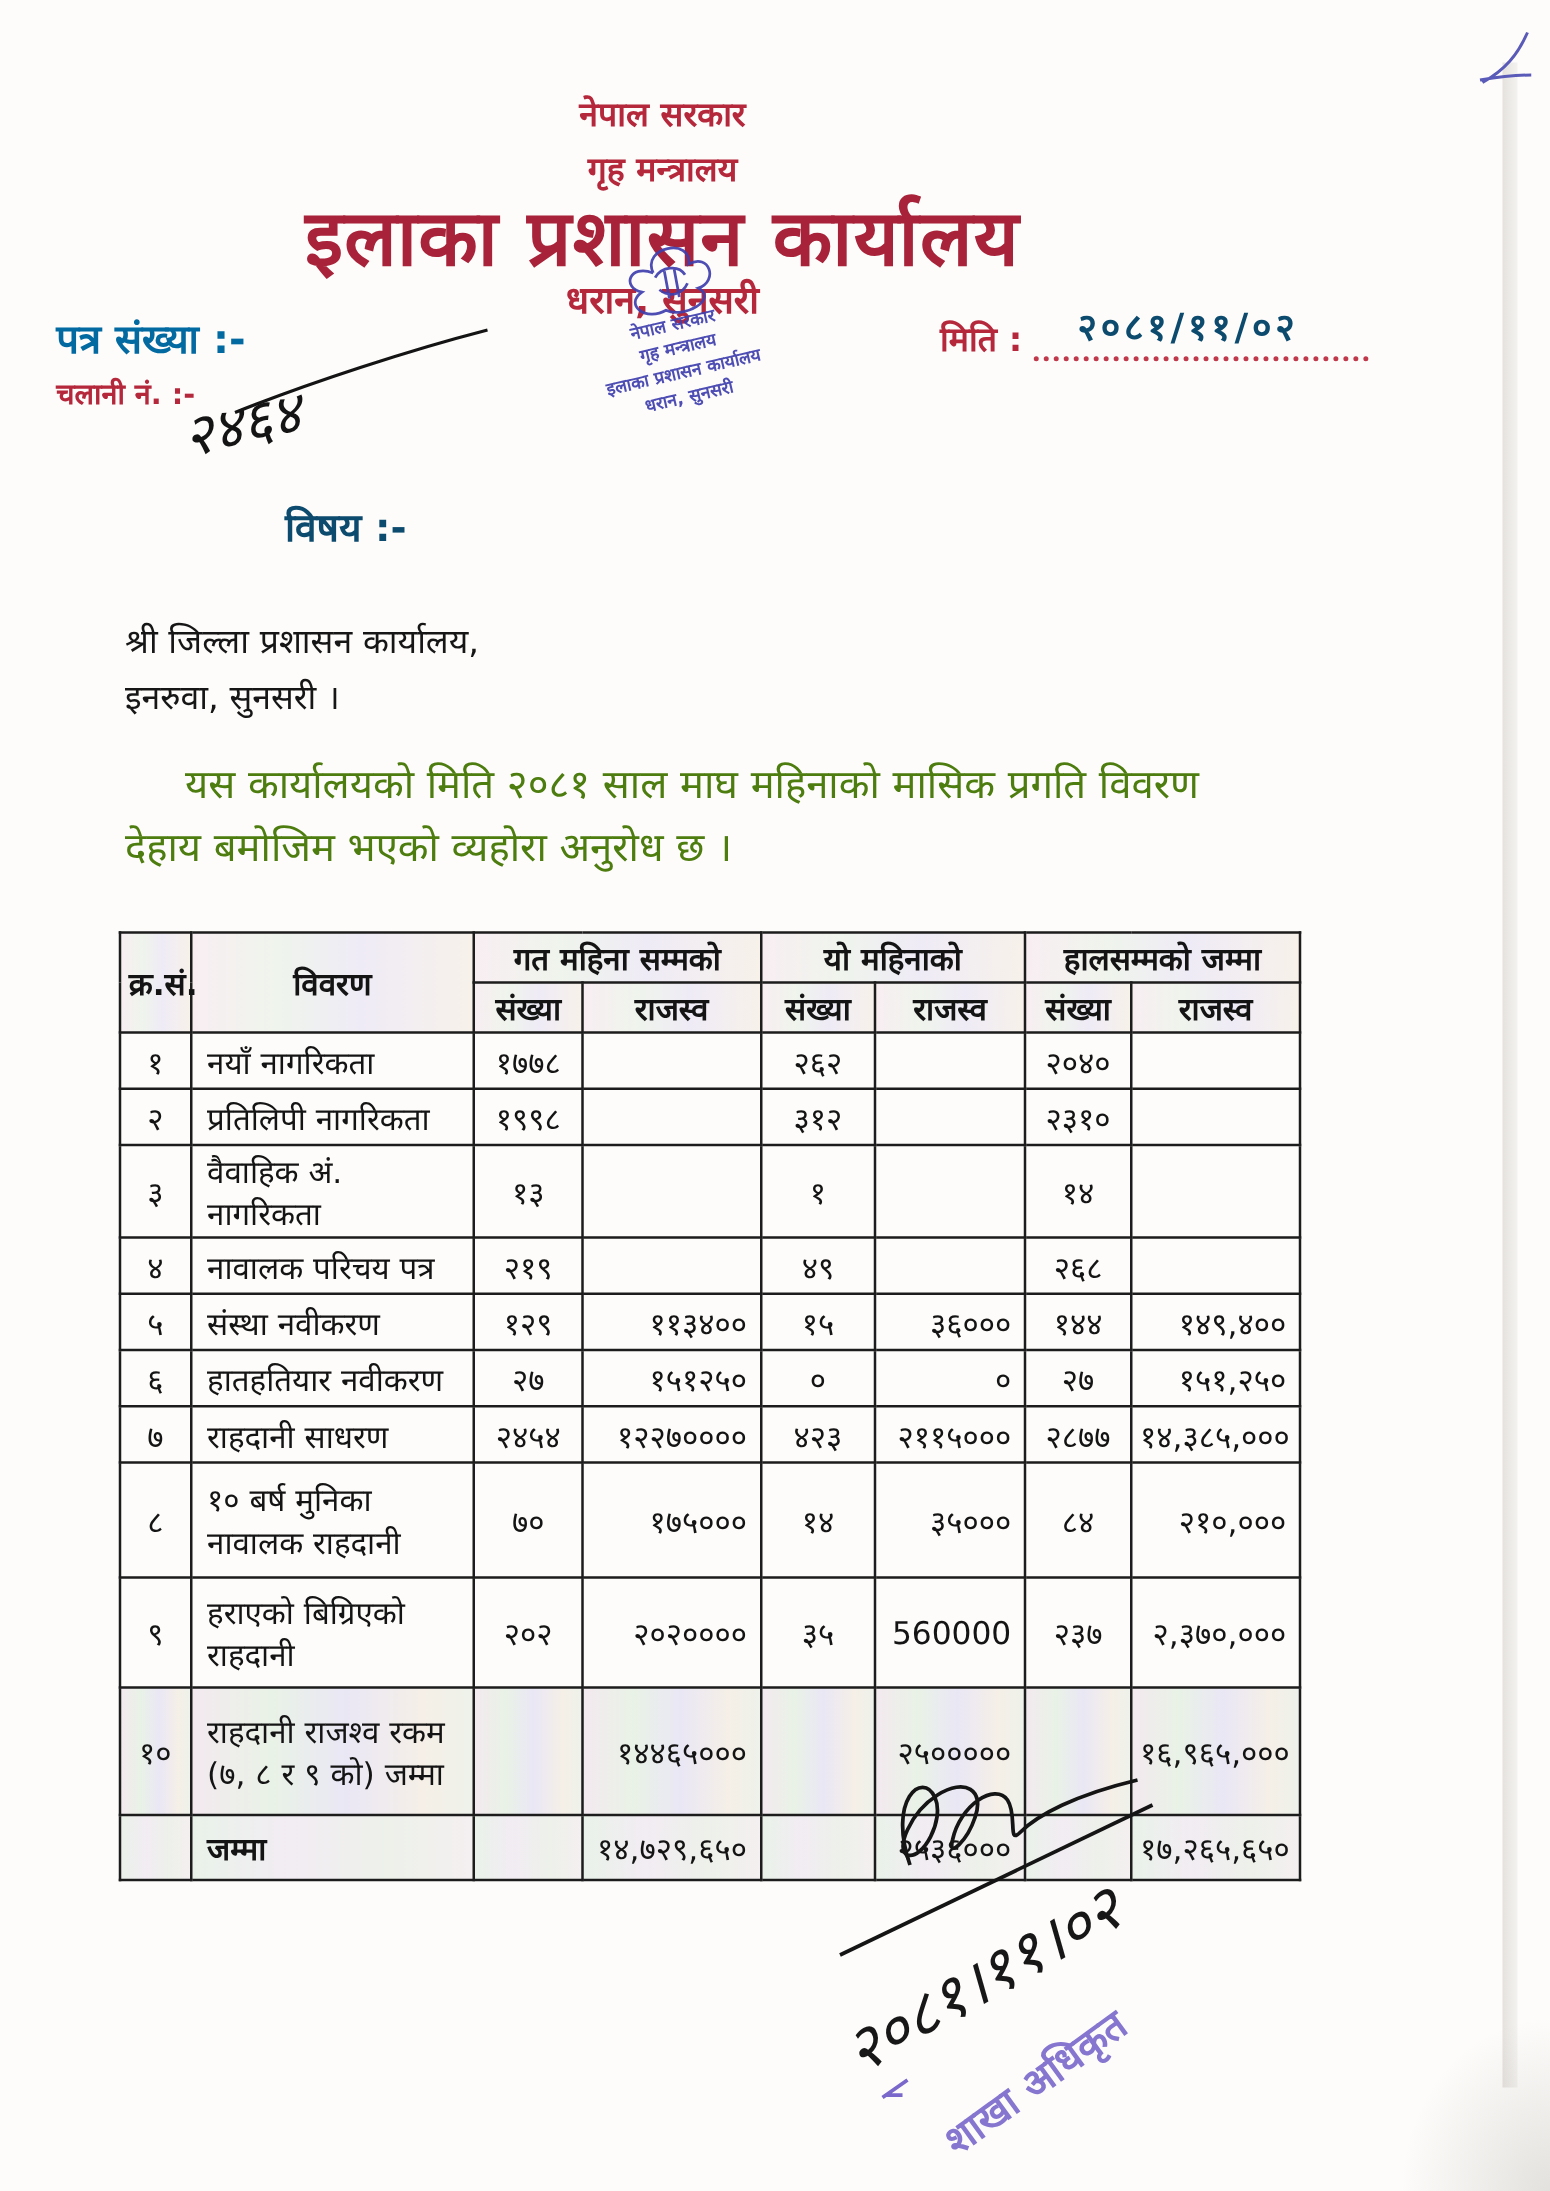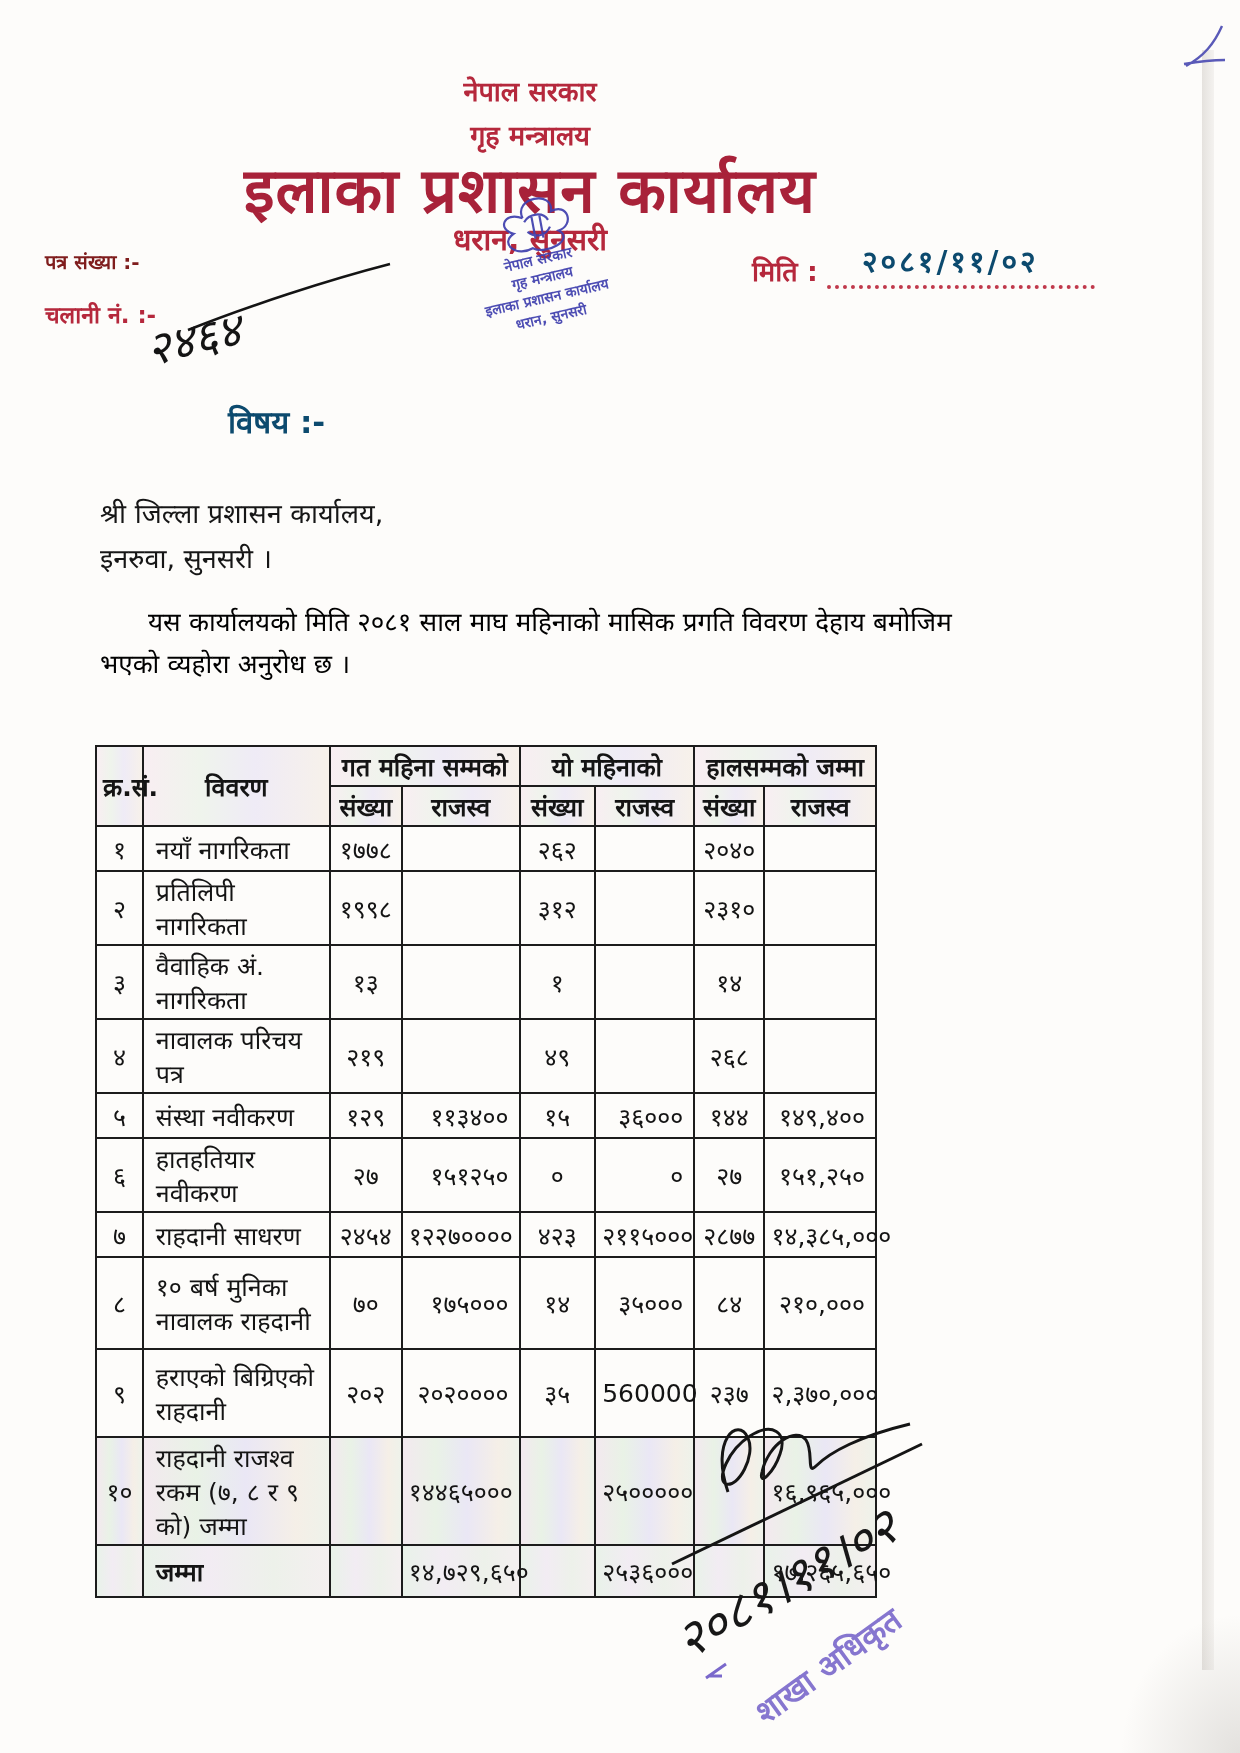--- a/index.html
+++ b/index.html
@@ -24,43 +24,43 @@
              color:#c63747; line-height:1.28; }
   .contact .phone   { font-size:27px; font-weight:bold; }
   .contact .email   { font-size:25px; }
   .contact .website { font-size:25px; }
   .office-title { position:absolute; left:70px; top:146px; width:920px; text-align:center;
                   font-size:62px; font-weight:bold; color:#a82239; letter-spacing:1px; }
   .place-line { position:absolute; left:380px; top:218px; width:300px; text-align:center;
                 font-size:30px; font-weight:bold; color:#b5283c; }
   .office-stamp { position:absolute; left:425px; top:186px; opacity:.92; }
 
-  .letter-no   { position:absolute; left:45px; top:248px; font-size:20px; font-weight:bold; color:#7f1d1d;text-align:right; }
+  .letter-no   { position:absolute; left:45px; top:248px; font-size:32px; font-weight:bold; color:#0369a1;text-align:right; }
   .dispatch-no { position:absolute; left:45px; top:298px; font-size:23px; font-weight:bold; color:#b5283c; }
   .dispatch-hand { position:absolute; left:128px; top:258px; }
 
   .date-block { position:absolute; left:752px; top:252px; font-size:27px; font-weight:bold; color:#b5283c; }
   .date-dots  { display:inline-block; width:268px; border-bottom:4px dotted #c0394b; height:30px; vertical-align:bottom; }
   .date-hand  { position:absolute; left:110px; top:-12px; font-size:30px; color:#0c4a6e;
                 font-weight:bold; letter-spacing:3px; white-space:nowrap; }
 
   .pen-mark { position:absolute; left:1178px; top:22px; }
 
   
   .subject-label { position:absolute; left:228px; top:400px; font-size:31px; font-weight:bold; color:#0c4a6e; }
   .subject-text  { position:absolute; left:348px; top:398px; font-size:29px; font-weight:bold; color:#161616;
                    border-bottom:3px solid #1c1c1c; padding:0 10px 5px 4px; }
 
   .addressee { position:absolute; left:100px; top:492px; font-size:27px; line-height:1.65; color:#161616; }
 
-  .body-par { position:absolute; left:100px; top:602px; width:905px; font-size:26px;
-              line-height:1.6; color:#000000; text-indent:48px; }
-
-  
-  .report-table { position:absolute; left:95px; top:745px; width:782px;
+  .body-par { position:absolute; left:100px; top:602px; width:905px; font-size:32px;
+              line-height:1.6; color:#4d7c0f; text-indent:48px; }
+
+  
+  .report-table { position:absolute; left:95px; top:745px; width:946px;
                   border-collapse:collapse; table-layout:fixed; font-size:25px; color:#141414; }
   .report-table th, .report-table td { border:2px solid #1c1c1c; vertical-align:middle; padding:2px 6px; }
   .report-table thead th { font-weight:bold; height:38px;
       background:linear-gradient(90deg,#f8eef2,#eff4ec 30%,#efebf6 60%,#f7f1ea); }
   .report-table tbody tr { height:45px; }
   .report-table tbody tr:nth-child(8) { height:92px; }
   .report-table tbody tr:nth-child(9) { height:88px; }
   .report-table tbody tr:nth-child(10){ height:102px; }
   .report-table tfoot tr { height:52px; }
   .report-table td.c-sn, .report-table td.c-pc, .report-table td.c-cc, .report-table td.c-tc { text-align:center; }

